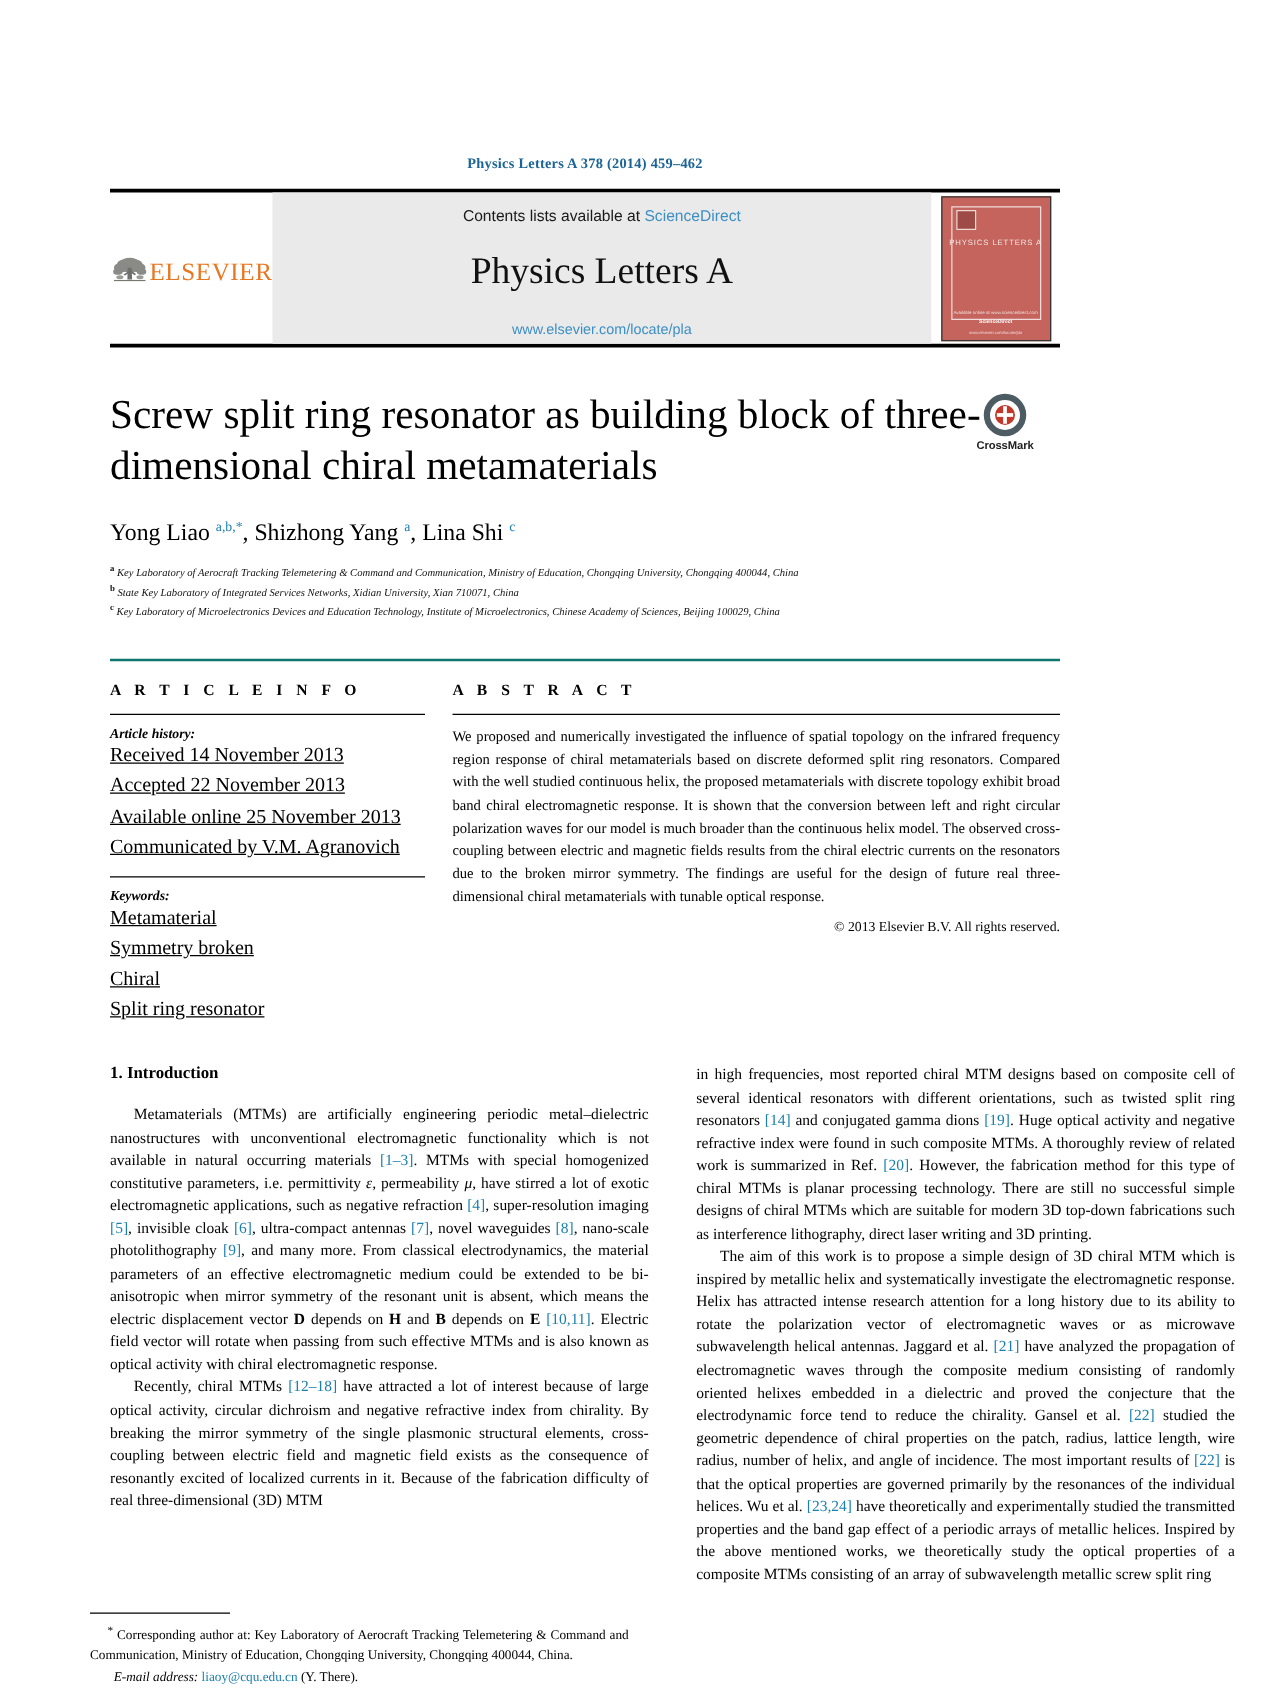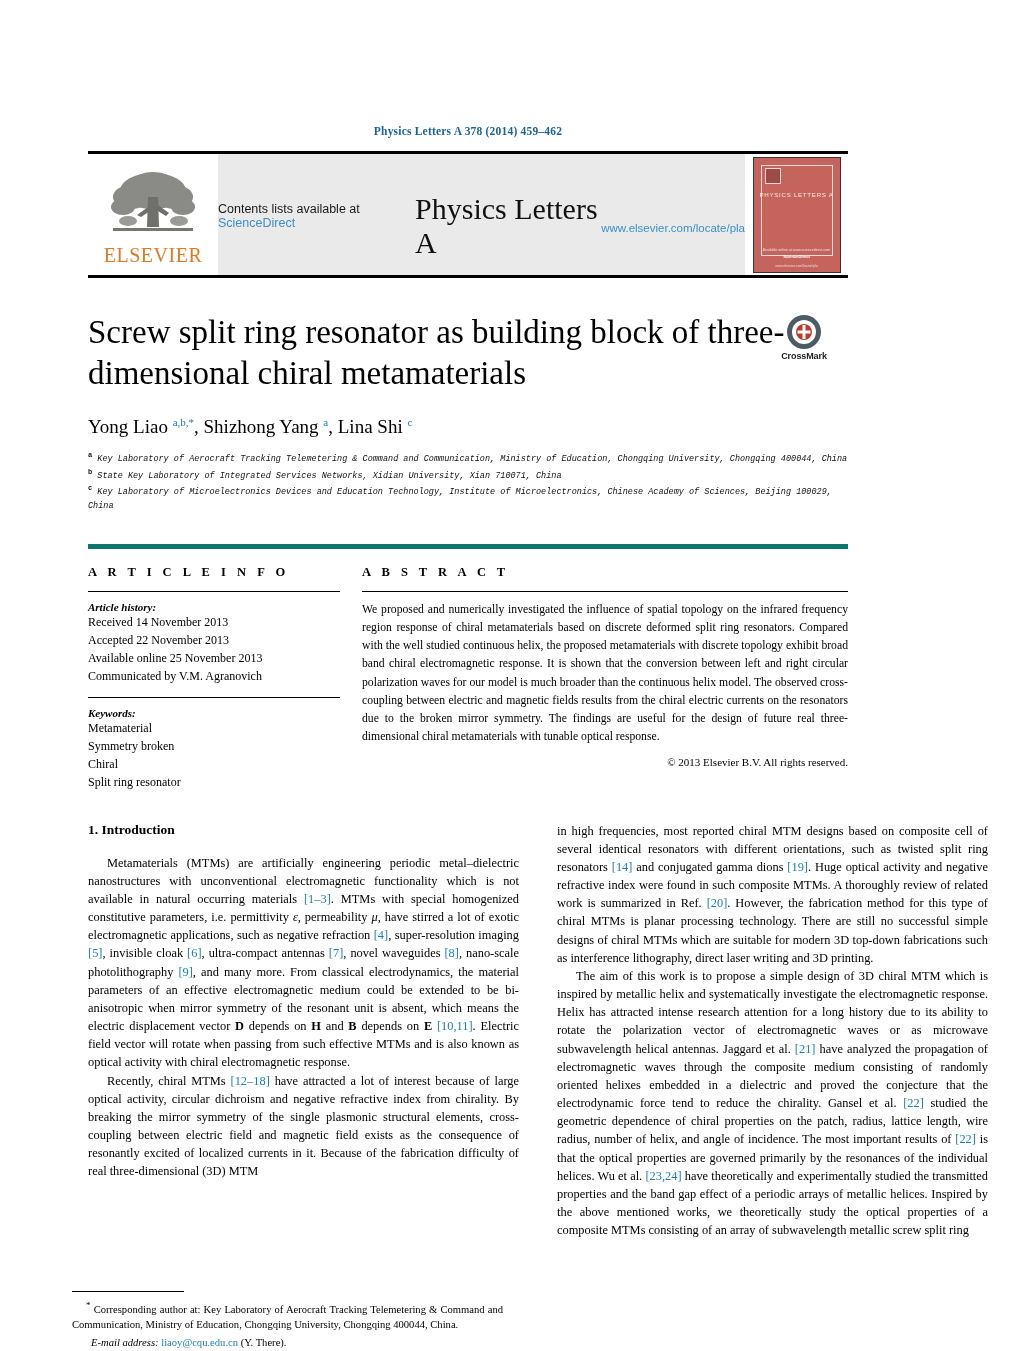--- a/index.html
+++ b/index.html
@@ -40,43 +40,43 @@
     border-bottom: 3px solid #000;
     height: 127px;
     display: flex;
     align-items: stretch;
     box-sizing: border-box;
   }
   .elsevier-logo {
     width: 130px;
     flex: 0 0 130px;
     display: flex;
-    flex-direction: column;
+    flex-direction: row;
     align-items: center;
     justify-content: center;
     padding-top: 4px;
     box-sizing: border-box;
     text-align: right;
   }
   .tree-svg { display:block; }
   .elsevier-word {
     font-family: "Liberation Serif", serif;
     color: #E87722;
     font-size: 20px;
     letter-spacing: .5px;
     line-height: 1;
     margin-top: 2px;
   }
   .masthead-center {
     flex: 1 1 auto;
     background: #eaeaea;
     display: flex;
-    flex-direction: row;
+    flex-direction: column;
     align-items: center;
-    justify-content: center;
+    justify-content: space-between;
     padding: 12px 0 10px 0;
     box-sizing: border-box;
   }
   .contents-line {
     font-family: "Liberation Sans", sans-serif;
     font-size: 12.5px;
     color: #1a1a1a;
   }
   .contents-line .sd-link {
     color: #3d8fc4;
@@ -189,54 +189,55 @@
     color: #1a7fad;
     font-size: 11px;
     vertical-align: super;
   }
   .affiliations {
     margin-top: 12px;
     font-size: 8.5px;
     font-style: italic;
     line-height: 1.62;
     color: #111;
-    font-family: Liberation Mono, monospace;
+    font-family: Liberation Serif, serif;
   }
   .affiliations sup {
     font-style: normal;
     font-weight: bold;
     font-size: 7px;
   }
 
   
   .info-abstract {
     margin: 30px 72px 0 72px;
-    border-top: 5px solid #0f766e;
+    border-top: 2px solid #0f766e;
     padding-top: 16px;
     display: flex;
     gap: 22px;
     justify-content: flex-end;
   }
   .col-info { width: 252px; flex: 0 0 252px; }
   .col-abstract { flex: 1 1 auto; }
   .sec-head {
     font-family: "Liberation Serif", serif;
     font-size: 12.5px;
     font-weight: bold;
     letter-spacing: 4px;
   }
   .rule { border-top: 1px solid #000; margin: 11px 0 9px 0; }
   .info-label {
     font-style: italic;
     font-weight: bold;
     font-size: 11px;
   }
   .info-line {
-    font-size: 12px;
+    font-size: 16px;
     line-height: 1.52;
+    text-decoration: underline;
   }
   .abstract-body {
     font-size: 11.7px;
     line-height: 1.56;
     text-align: justify;
     color: #000;
   }
   .copyright-line {
     text-align: right;
     font-size: 11px;

